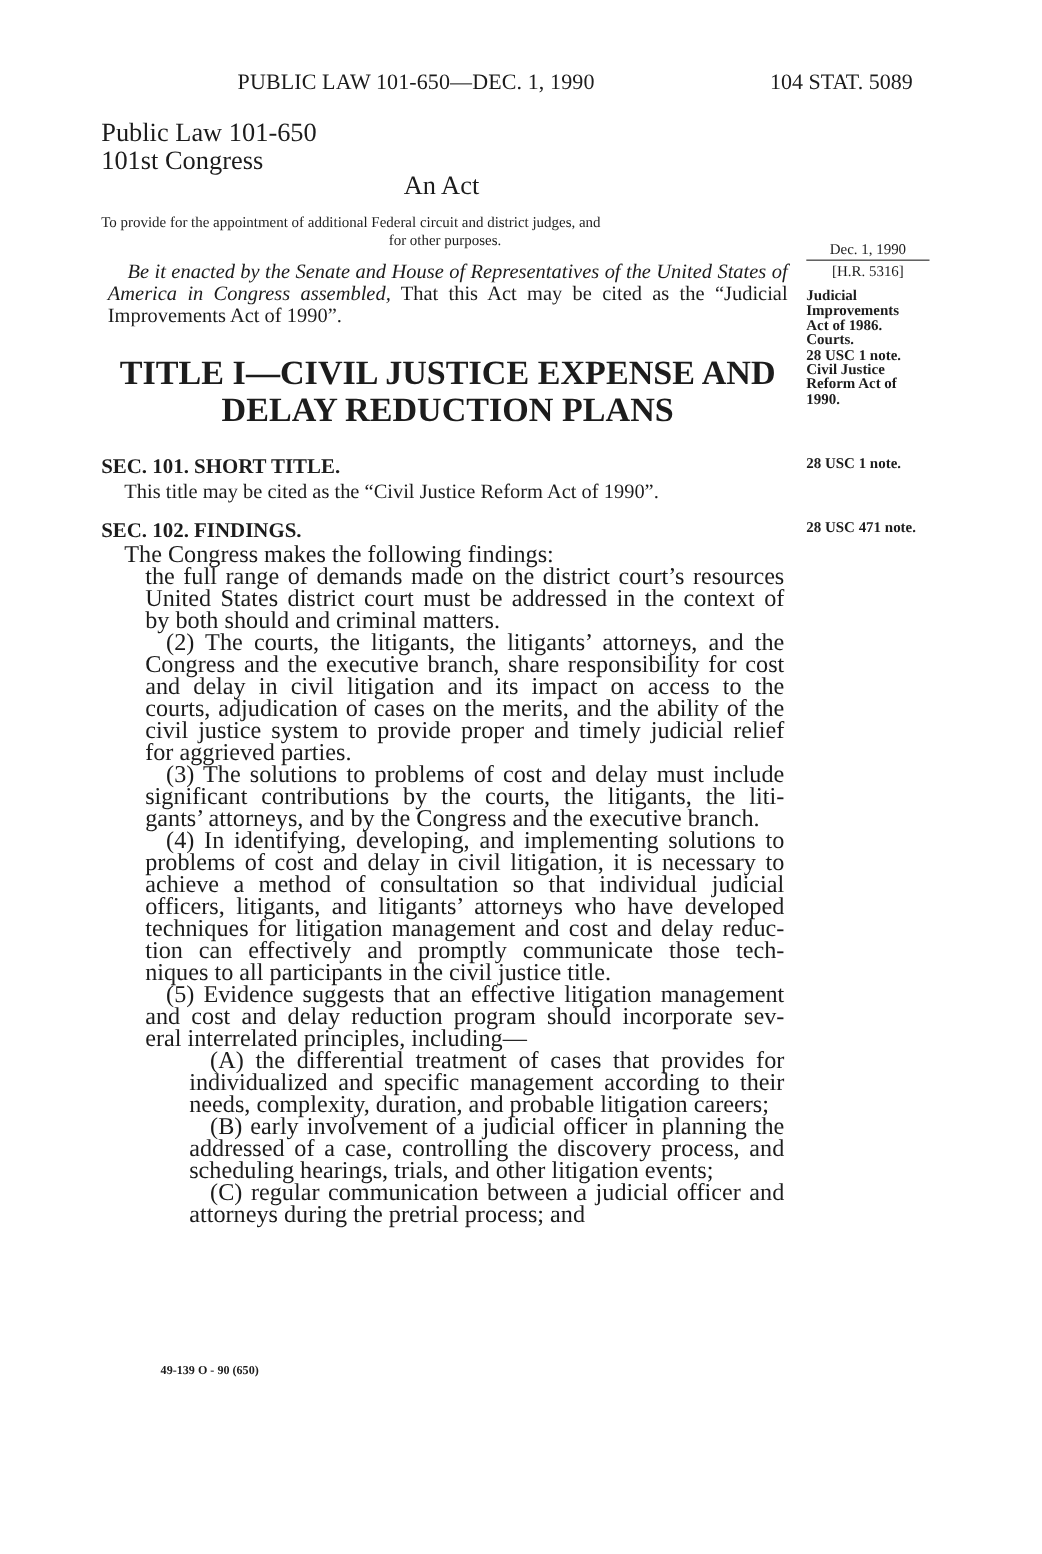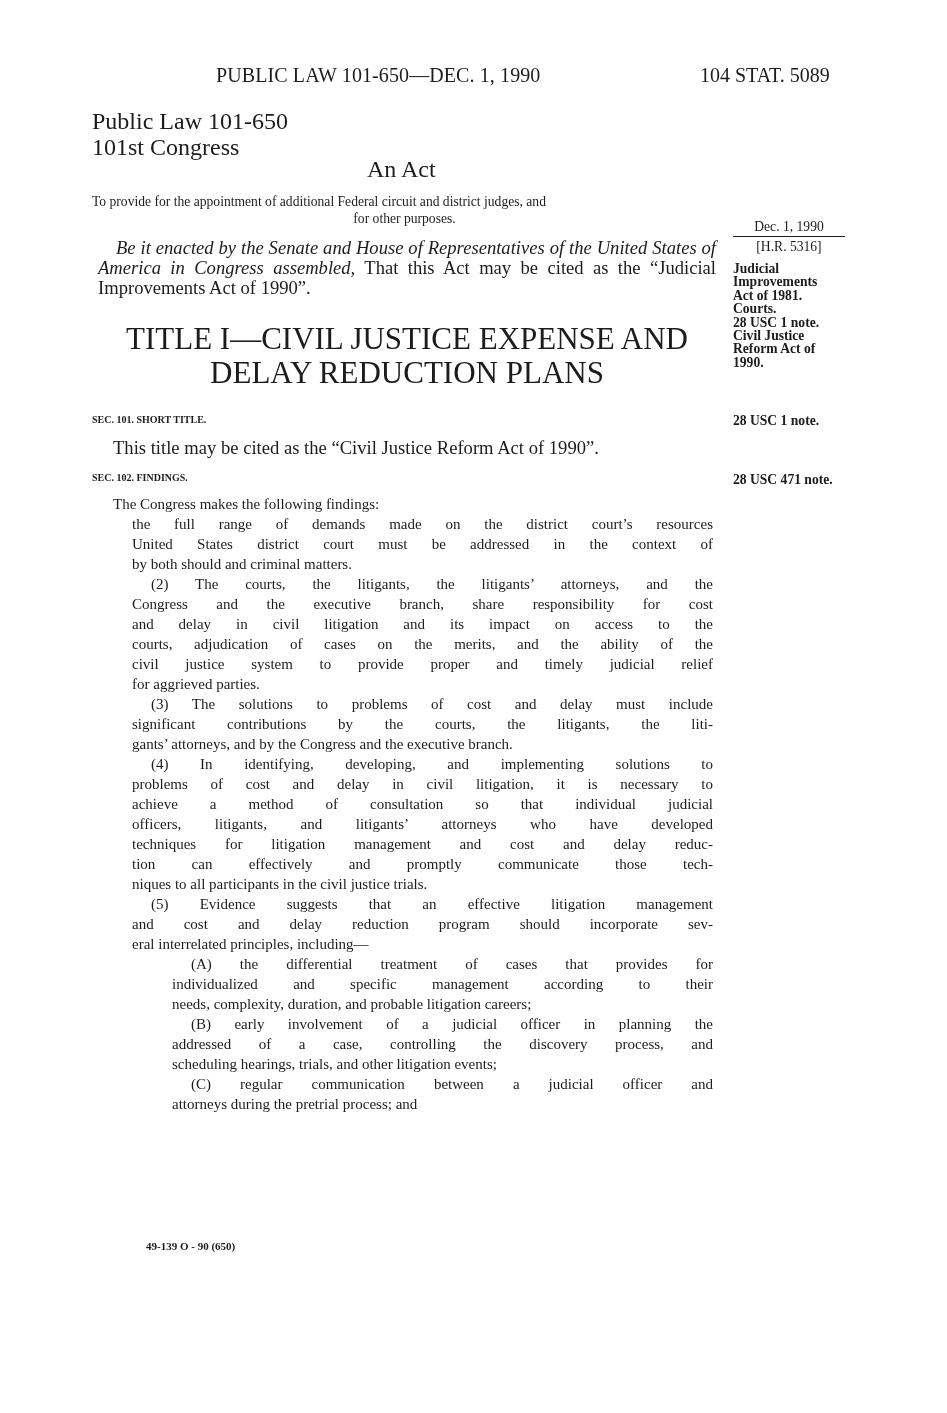--- a/index.html
+++ b/index.html
@@ -12,32 +12,32 @@
   .stat-page { top: 64px; left: 700px; font-size: 20px; }
   .pl-block { top: 108px; left: 92px; font-size: 24px; line-height: 26px; }
   .an-act { top: 156px; left: 367px; font-size: 24px; }
   .purpose { top: 193px; left: 92px; width: 625px; font-size: 13.6px; line-height: 17px; text-align: center; white-space: normal; }
   .purpose .l1 { display: block; text-align: left; }
   .dec-date { top: 190px; left: 733px; width: 112px; text-align: center; font-size: 13.6px; line-height: 17px; margin-top: 28px; }
   .dec-date .rule { display: block; border-top: 1.5px solid #222; margin: 1px 0 1px 0; }
   .enact { top: 238px; left: 98px; width: 618px; font-size: 18.6px; line-height: 20px; white-space: normal; text-align: justify; }
   .enact .it { font-style: italic; }
   .enact p { margin: 0; text-indent: 18px; }
-  .title-i { top: 322px; left: 98px; width: 618px; font-size: 31px; line-height: 34px; font-weight: normal; text-align: center; white-space: normal; }
+  .title-i { top: 322px; left: 98px; width: 618px; font-size: 31px; line-height: 34px; font-weight: bold; text-align: center; white-space: normal; }
   .margin-notes { top: 262px; left: 733px; font-size: 13.6px; line-height: 13.4px; font-weight: bold; }
   .mn-line { display: block; }
-  .sec-head { font-size: 10px; font-weight: bold; left: 92px; }
+  .sec-head { font-size: 19px; font-weight: bold; left: 92px; }
   .sec101 { top: 414px; }
   .sec102 { top: 472px; }
   .sec-body { left: 113px; font-size: 18.6px; }
   .short-title-text { top: 437px; }
   .mn-right { left: 733px; font-size: 13.6px; font-weight: bold; }
   .mn101 { top: 413px; }
   .mn102 { top: 472px; }
-  .findings { top: 494px; left: 113px; width: 600px; font-size: 15px; line-height: 20px; white-space: normal; font-family: Liberation Serif, serif; }
+  .findings { top: 494px; left: 113px; width: 600px; font-size: 22px; line-height: 20px; white-space: normal; font-family: Liberation Serif, serif; }
   .findings .intro { display: block; }
   .lines span { display: block; text-align: justify; text-align-last: justify; }
   .lines span.last { text-align-last: left; }
   .lines span.ind { text-indent: 19px; }
   .lvl1 { margin-left: 19px; }
   .lvl2 { margin-left: 59px; }
   .footer-code { top: 1240px; left: 146px; font-size: 11px; font-weight: bold; }
 </style>
 </head>
 <body>
@@ -63,21 +63,21 @@
   <span>[H.R. 5316]</span>
 </div>
 
 <div class="abs enact">
   <p><span class="it">Be it enacted by the Senate and House of Representatives of the United States of America in Congress assembled,</span><span> That this Act may be cited as the “Judicial Improvements Act of 1990”.</span></p>
 </div>
 
 <div class="abs margin-notes">
   <span class="mn-line">Judicial</span>
   <span class="mn-line">Improvements</span>
-  <span class="mn-line">Act of 1981.</span>
+  <span class="mn-line">Act of 1986.</span>
   <span class="mn-line">Courts.</span>
   <span class="mn-line">28 USC 1 note.</span>
   <span class="mn-line">Civil Justice</span>
   <span class="mn-line">Reform Act of</span>
   <span class="mn-line">1990.</span>
 </div>
 
 <div class="abs title-i">TITLE I—CIVIL JUSTICE EXPENSE AND DELAY REDUCTION PLANS</div>
 
 <div class="abs sec-head sec101">SEC. 101. SHORT TITLE.</div>
@@ -108,21 +108,21 @@
     <span>significant contributions by the courts, the litigants, the liti-</span>
     <span class="last">gants’ attorneys, and by the Congress and the executive branch.</span>
   </div>
   <div class="lines lvl1">
     <span class="ind">(4) In identifying, developing, and implementing solutions to</span>
     <span>problems of cost and delay in civil litigation, it is necessary to</span>
     <span>achieve a method of consultation so that individual judicial</span>
     <span>officers, litigants, and litigants’ attorneys who have developed</span>
     <span>techniques for litigation management and cost and delay reduc-</span>
     <span>tion can effectively and promptly communicate those tech-</span>
-    <span class="last">niques to all participants in the civil justice trials.</span>
+    <span class="last">niques to all participants in the civil justice title.</span>
   </div>
   <div class="lines lvl1">
     <span class="ind">(5) Evidence suggests that an effective litigation management</span>
     <span>and cost and delay reduction program should incorporate sev-</span>
     <span class="last">eral interrelated principles, including—</span>
   </div>
   <div class="lines lvl2">
     <span class="ind">(A) the differential treatment of cases that provides for</span>
     <span>individualized and specific management according to their</span>
     <span class="last">needs, complexity, duration, and probable litigation careers;</span>

